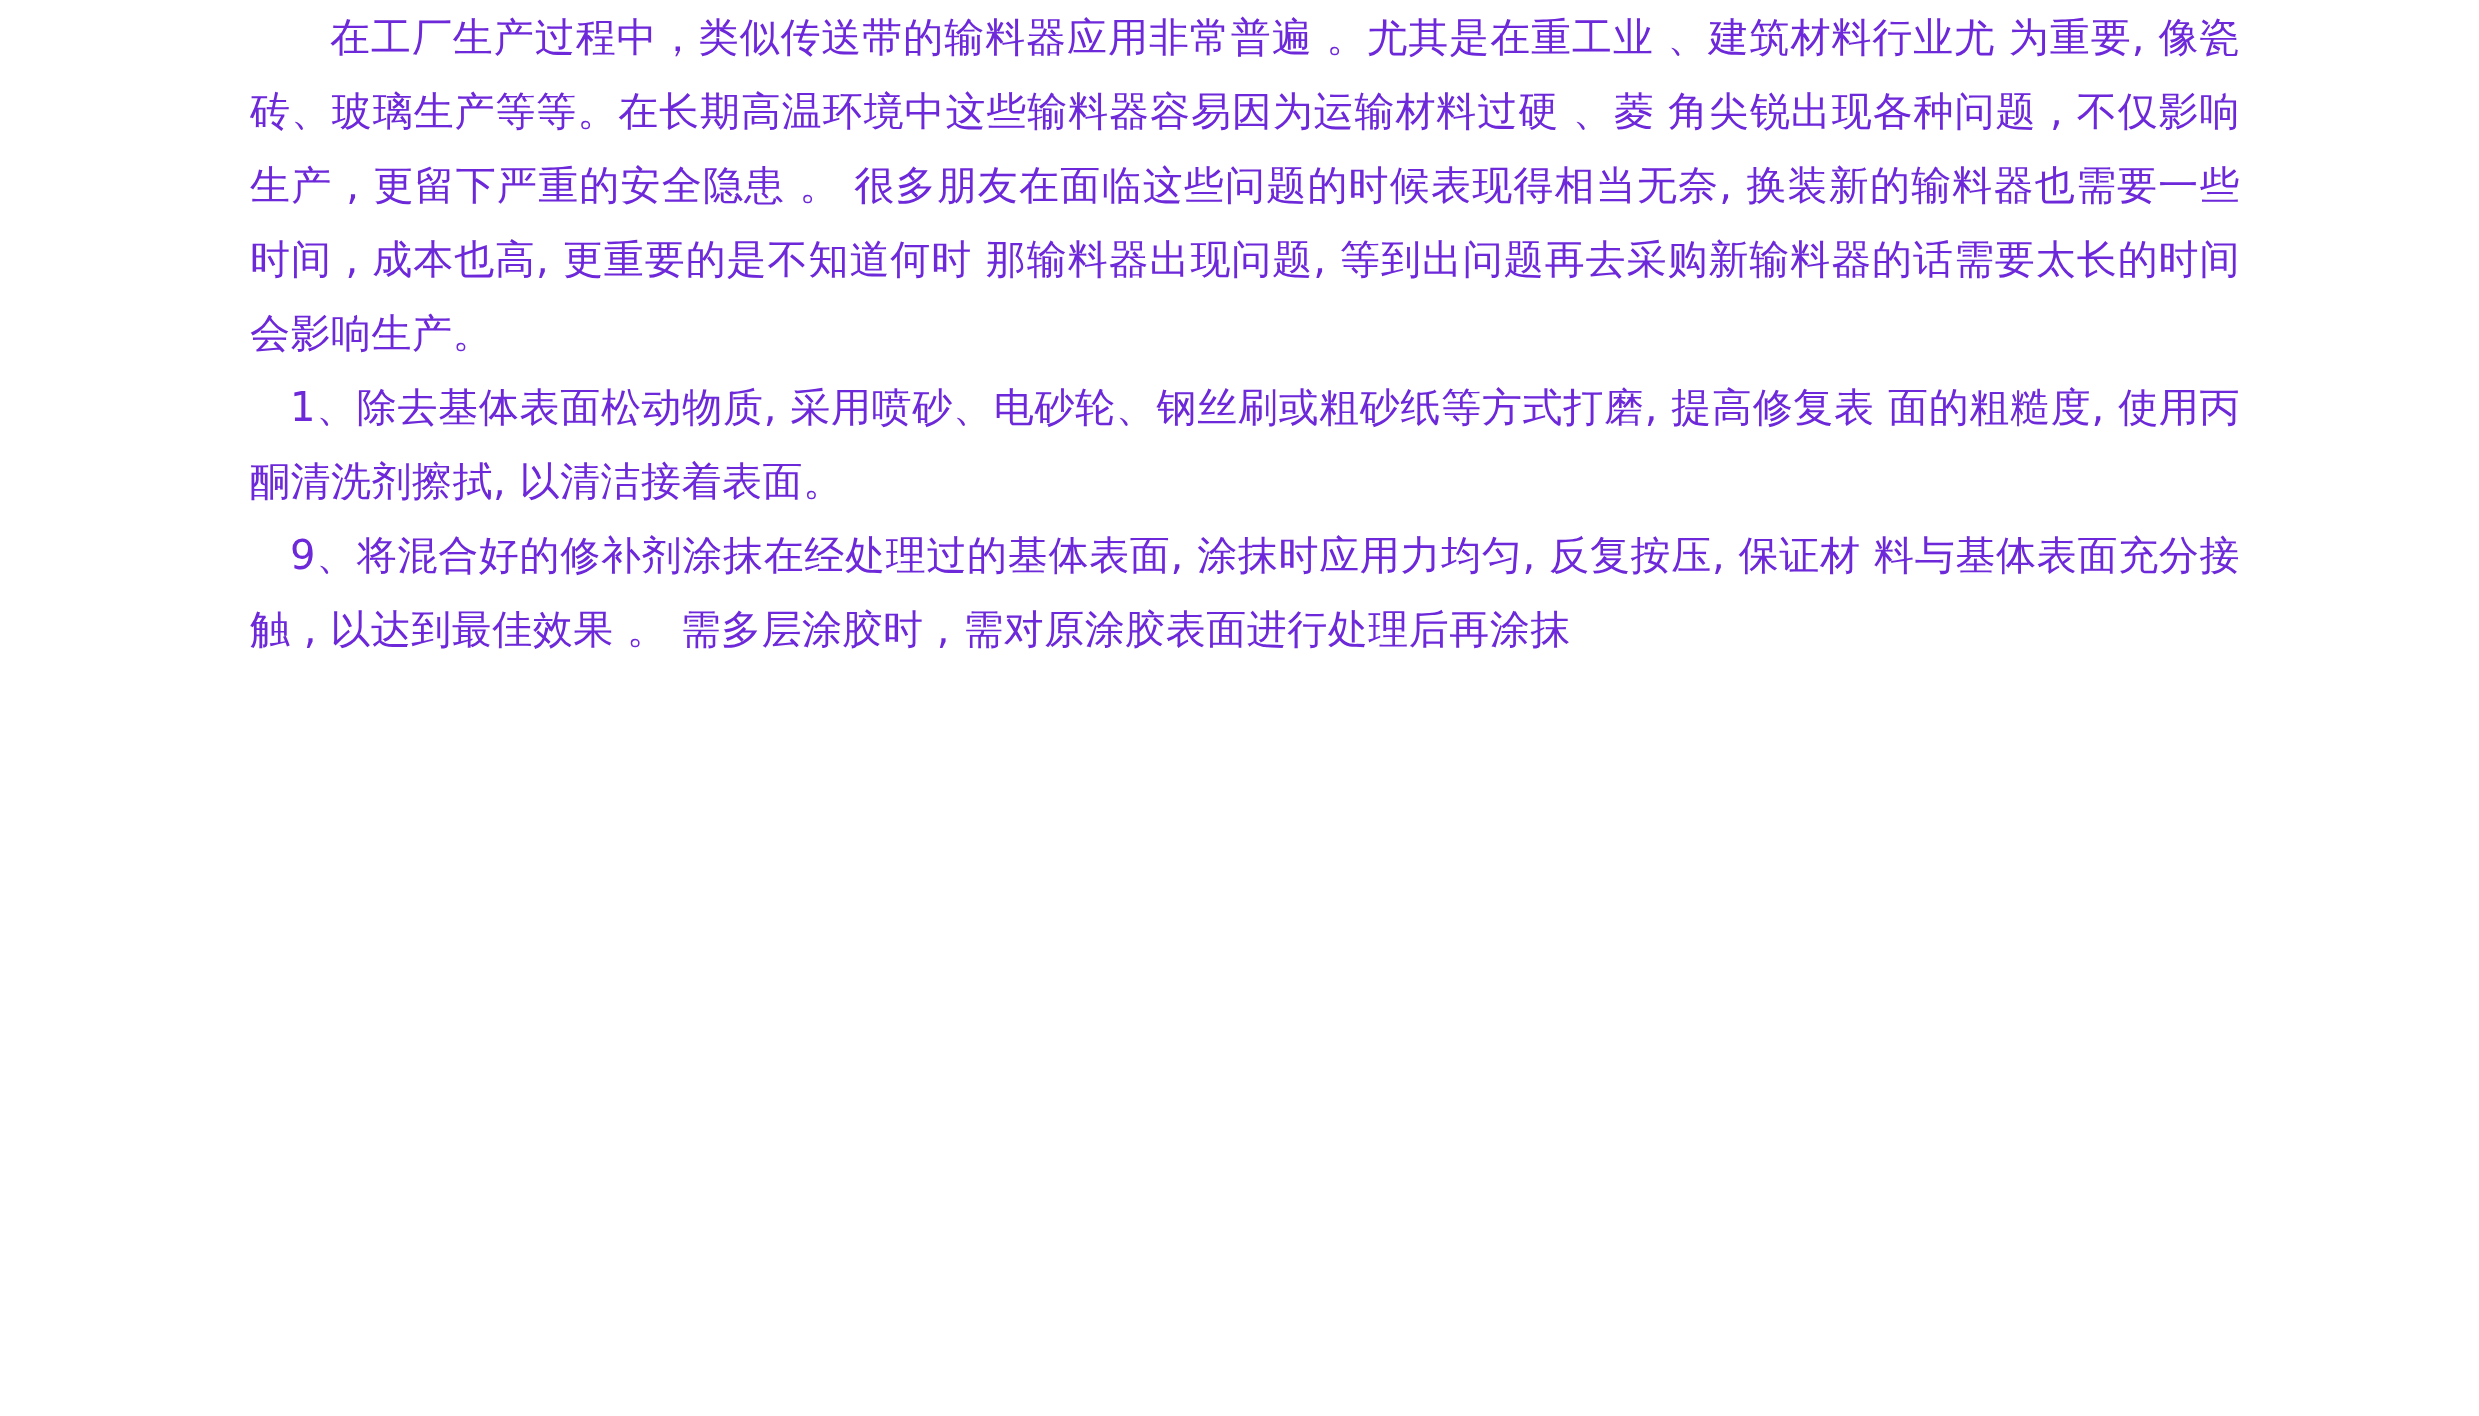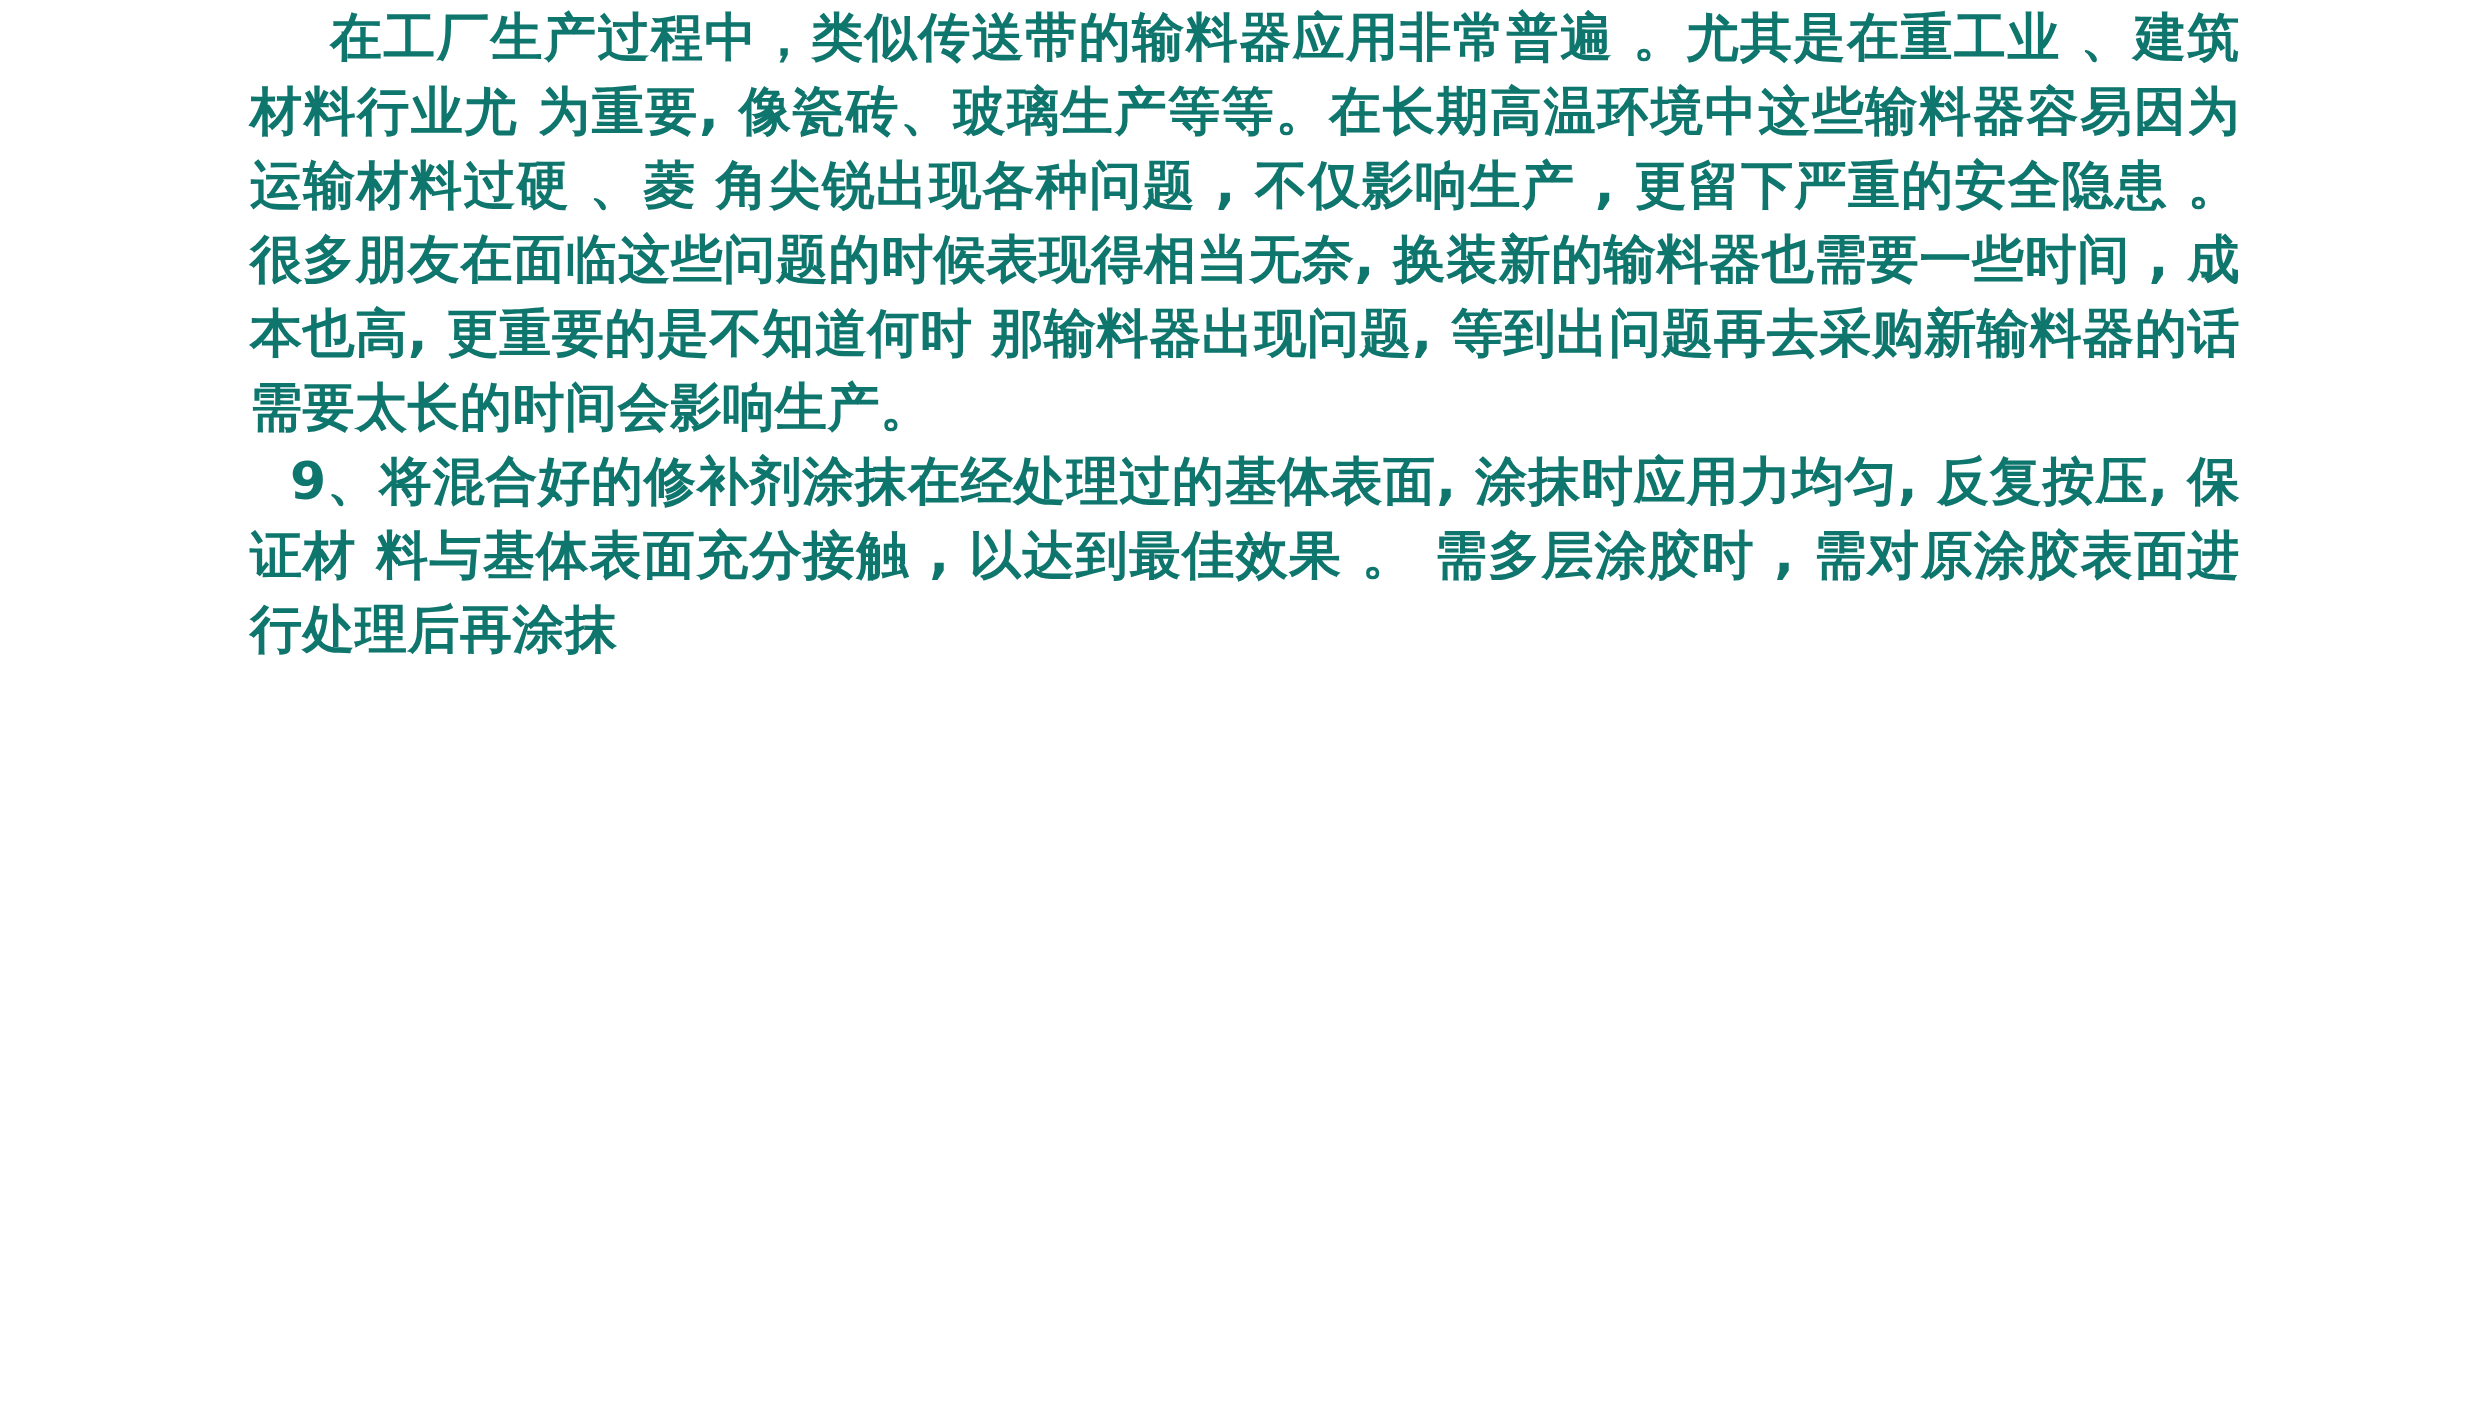--- a/index.html
+++ b/index.html
@@ -22,40 +22,41 @@
     padding: 0;
   }
   .doc-body {
     position: absolute;
     left: 250px;
     top: 0px;
     width: 1990px;
   }
   p.para {
     margin: 0;
-    font-size: 52px;
+    font-size: 40px;
     line-height: 74px;
     letter-spacing: 0.5px;
     text-align: justify;
     text-justify: inter-character;
     word-break: break-all;
-    color: #0f766e;
-    font-weight: 700;
+    color: #6d28d9;
+    font-weight: 400;
   }
   p.indent2 {
     text-indent: 80px;
   }
   p.indent1 {
     text-indent: 40px;
   }
   .last-line-left {
     text-align: left;
   }
 </style>
 </head>
 <body>
 
 <div class="page">
   <div class="doc-body">
     <p class="para indent2">在工厂生产过程中，类似传送带的输料器应用非常普遍 。尤其是在重工业 、建筑材料行业尤 为重要, 像瓷砖、玻璃生产等等。在长期高温环境中这些输料器容易因为运输材料过硬 、菱 角尖锐出现各种问题 , 不仅影响生产 , 更留下严重的安全隐患 。 很多朋友在面临这些问题的时候表现得相当无奈, 换装新的输料器也需要一些时间 , 成本也高, 更重要的是不知道何时 那输料器出现问题, 等到出问题再去采购新输料器的话需要太长的时间会影响生产。</p>
+    <p class="para indent1">1、除去基体表面松动物质, 采用喷砂、电砂轮、钢丝刷或粗砂纸等方式打磨, 提高修复表 面的粗糙度, 使用丙酮清洗剂擦拭, 以清洁接着表面。</p>
     <p class="para indent1">9、将混合好的修补剂涂抹在经处理过的基体表面, 涂抹时应用力均匀, 反复按压, 保证材 料与基体表面充分接触 , 以达到最佳效果 。 需多层涂胶时 , 需对原涂胶表面进行处理后再涂抹</p>
   </div>
 </div>
 
 </body></html>

